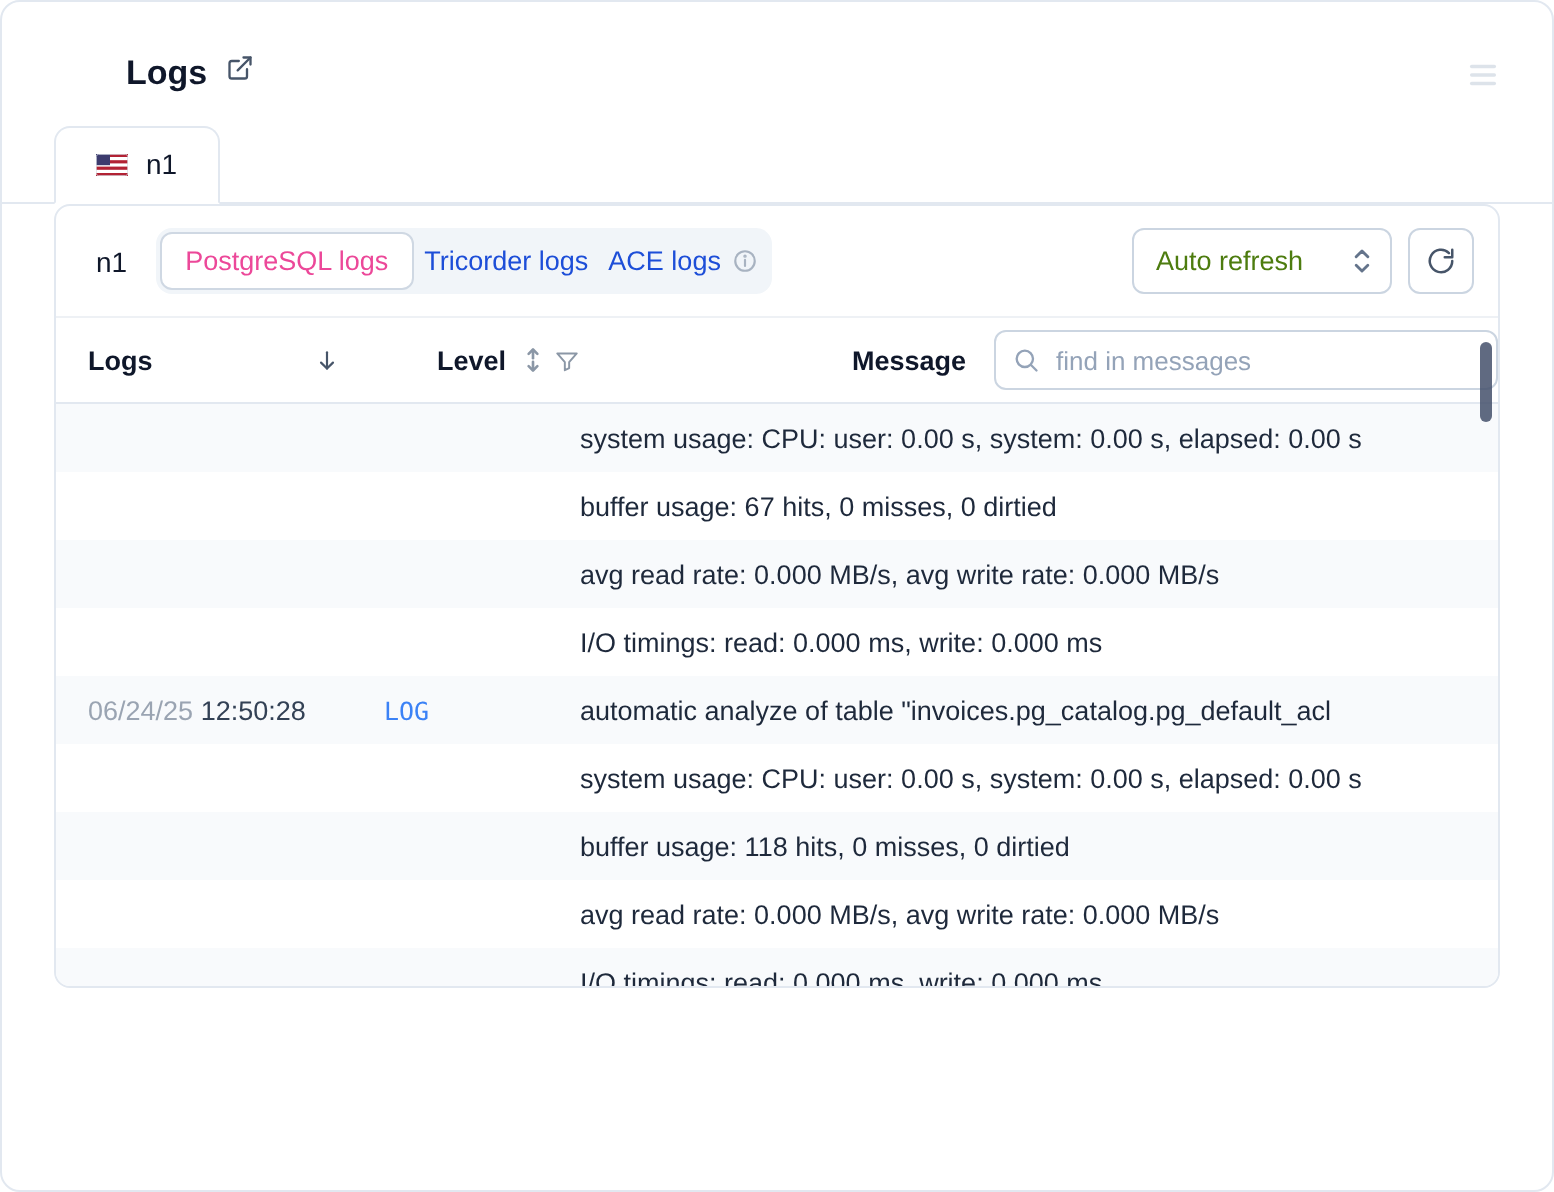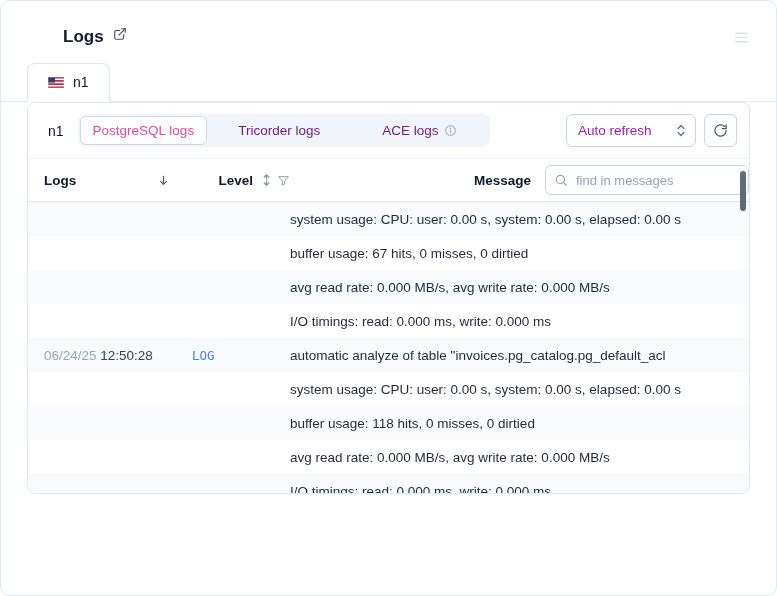--- a/index.html
+++ b/index.html
@@ -29,37 +29,37 @@
   
   .region-row { display:flex; justify-content:flex-end; align-items:center; gap:7px; padding:20px 26px 14px; }
   .region-text { font-style:italic; font-size:13.5px; color:#0f172a; }
 
   
   .card { margin:0 26px; border:1px solid #e2e8f0; border-radius:8px; height:392px; overflow:hidden; position:relative; background:#fff; }
 
   .toolbar { display:flex; align-items:center; gap:14px; padding:11px 12px; }
   .node-label { font-size:14px; color:#0f172a; margin-left:8px; }
   .segmented { display:flex; align-items:center; background:#f1f5f9; border-radius:8px; padding:2px; }
-  .seg-btn { border:none; background:transparent; color:#701a75; font-size:13.5px; padding:7px 31px; border-radius:6px;
+  .seg-btn { border:none; background:transparent; color:#1d4ed8; font-size:13.5px; padding:7px 5px; border-radius:6px;
              font-family:inherit; cursor:pointer; display:flex; align-items:center; gap:6px; white-space:nowrap; }
   .seg-btn.active { background:#fff; border:1px solid #cfd8e3; color:#ec4899; padding:6px 12px; }
   .toolbar-right { margin-left:auto; display:flex; align-items:center; gap:8px; }
   .select { display:flex; align-items:center; justify-content:space-between; gap:14px; width:130px; height:33px;
-            border:1px solid #cbd5e1; border-radius:6px; padding:0 9px 0 11px; font-size:13.5px; color:#a21caf; cursor:pointer; background:#fff; }
+            border:1px solid #cbd5e1; border-radius:6px; padding:0 9px 0 11px; font-size:13.5px; color:#4d7c0f; cursor:pointer; background:#fff; }
   .icon-btn { width:33px; height:33px; border:1px solid #cbd5e1; border-radius:6px; background:#fff; display:flex;
               align-items:center; justify-content:center; cursor:pointer; }
 
   
   .thead { display:grid; grid-template-columns:148px 98px 1fr; align-items:center; height:44px;
            border-top:1px solid #eef1f5; border-bottom:1px solid #e2e8f0; padding-left:16px; }
   .th { font-size:13.5px; font-weight:700; color:#0f172a; display:flex; align-items:center; gap:8px;justify-content:flex-end; }
   .th-time { justify-content:space-between; padding-right:22px; }
   .th-level .sorticons { display:flex; align-items:center; gap:5px; }
   .search-wrap { position:relative; margin-left:6px; }
-  .search-wrap input { width:204px; height:30px; border:1px solid #cbd5e1; border-radius:6px; padding:0 10px 0 30px;
+  .search-wrap input { width:252px; height:30px; border:1px solid #cbd5e1; border-radius:6px; padding:0 10px 0 30px;
                        font-size:13px; font-family:inherit; color:#1e293b; outline:none; }
   .search-wrap input::placeholder { color:#94a3b8; }
   .search-icon { position:absolute; left:9px; top:8px; line-height:0; }
 
   .tbody { }
   .trow { display:grid; grid-template-columns:148px 98px 1fr; align-items:center; height:34px; padding-left:16px; font-size:13.5px; }
   .trow.alt { background:#f8fafc; }
   .c-time .date { color:#9aa4b2; }
   .c-time .time { color:#334155; }
   .c-level { font-family:"DejaVu Sans Mono", monospace; font-size:12.5px; color:#3b82f6; }

